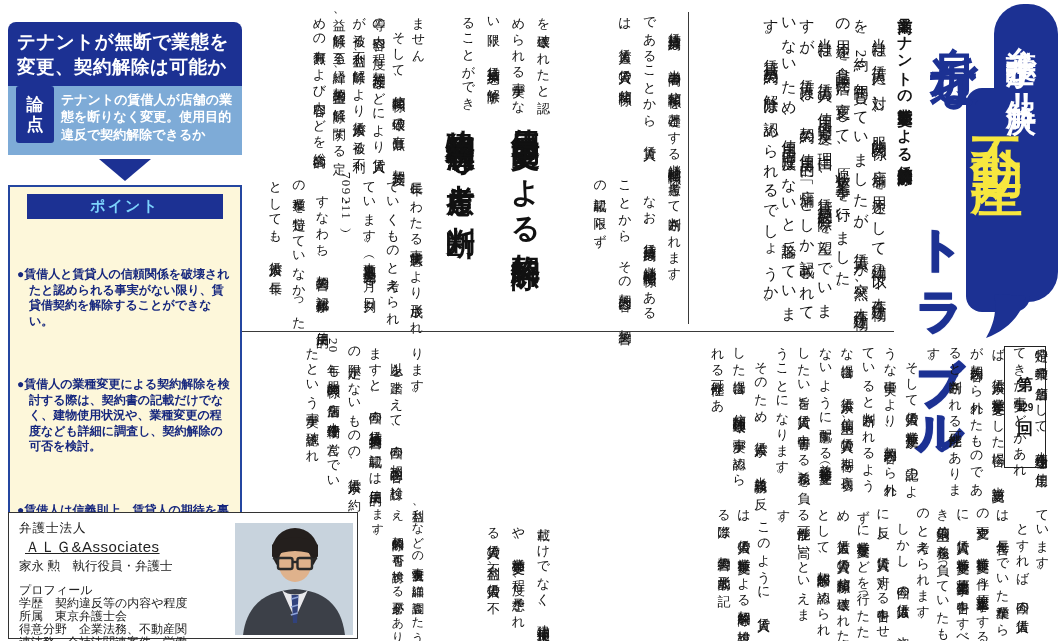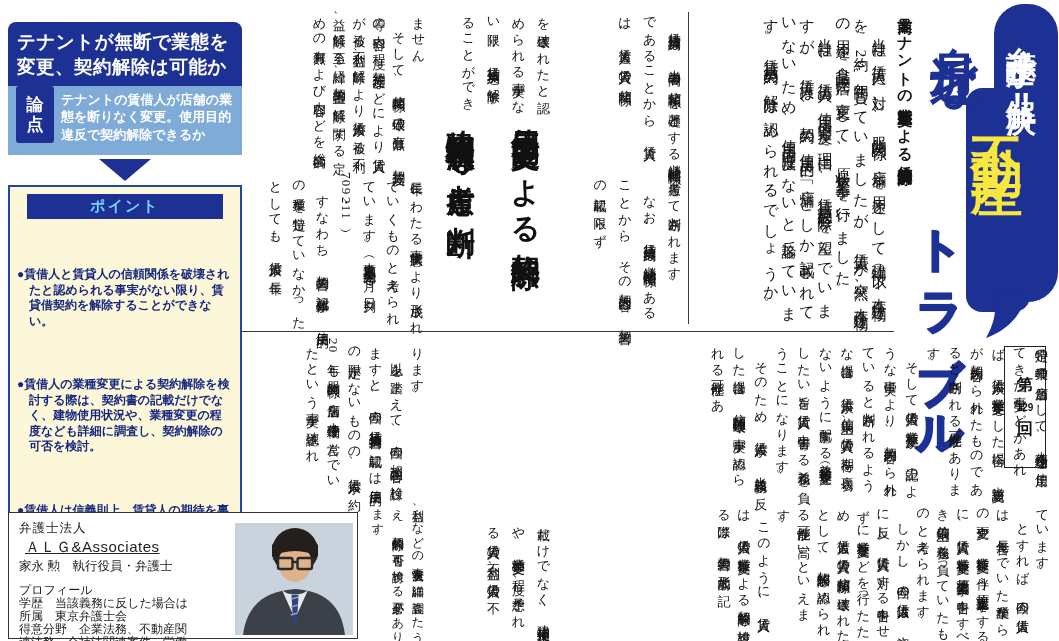--- a/index.html
+++ b/index.html
@@ -123,21 +123,21 @@
       <div class="sb-point">●賃借人は信義則上、賃貸人の期待を裏切らないように配慮する義務（業種変更をしたい旨賃貸人に申告等する義務）を負う。</div>
     </div>
   </div>
 
   <div class="profile">
     <div class="profile-inner">
       <div class="p-firm">弁護士法人</div>
       <div class="p-name">ＡＬＧ&amp;Associates</div>
       <div class="p-person">家永 勲　執行役員・弁護士</div>
       <div class="p-small">プロフィール</div>
-      <div class="p-small">学歴　当該義務に反した場合は</div>
+      <div class="p-small">学歴　契約違反等の内容や程度</div>
       <div class="p-small">所属　東京弁護士会</div>
       <div class="p-small">得意分野　企業法務、不動産関連法務、会社法関連案件、労働関連法務、Ｍ＆Ａ案件、各種契約書作成など</div>
     </div>
     <svg class="photo" viewBox="0 0 118 112">
       <rect width="118" height="112" fill="#c8d3dd"></rect>
       <rect width="118" height="112" fill="url(#)" opacity="0"></rect>
       <ellipse cx="60" cy="28" rx="23" ry="23" fill="#241f1d"></ellipse>
       <ellipse cx="60" cy="40" rx="16.5" ry="19" fill="#dfb28c"></ellipse>
       <path d="M37 22 C44 12 76 12 83 22 L83 34 C70 26 50 26 37 34 Z" fill="#241f1d"></path>
       <g stroke="#2a2a2a" stroke-width="2.4" fill="none">

